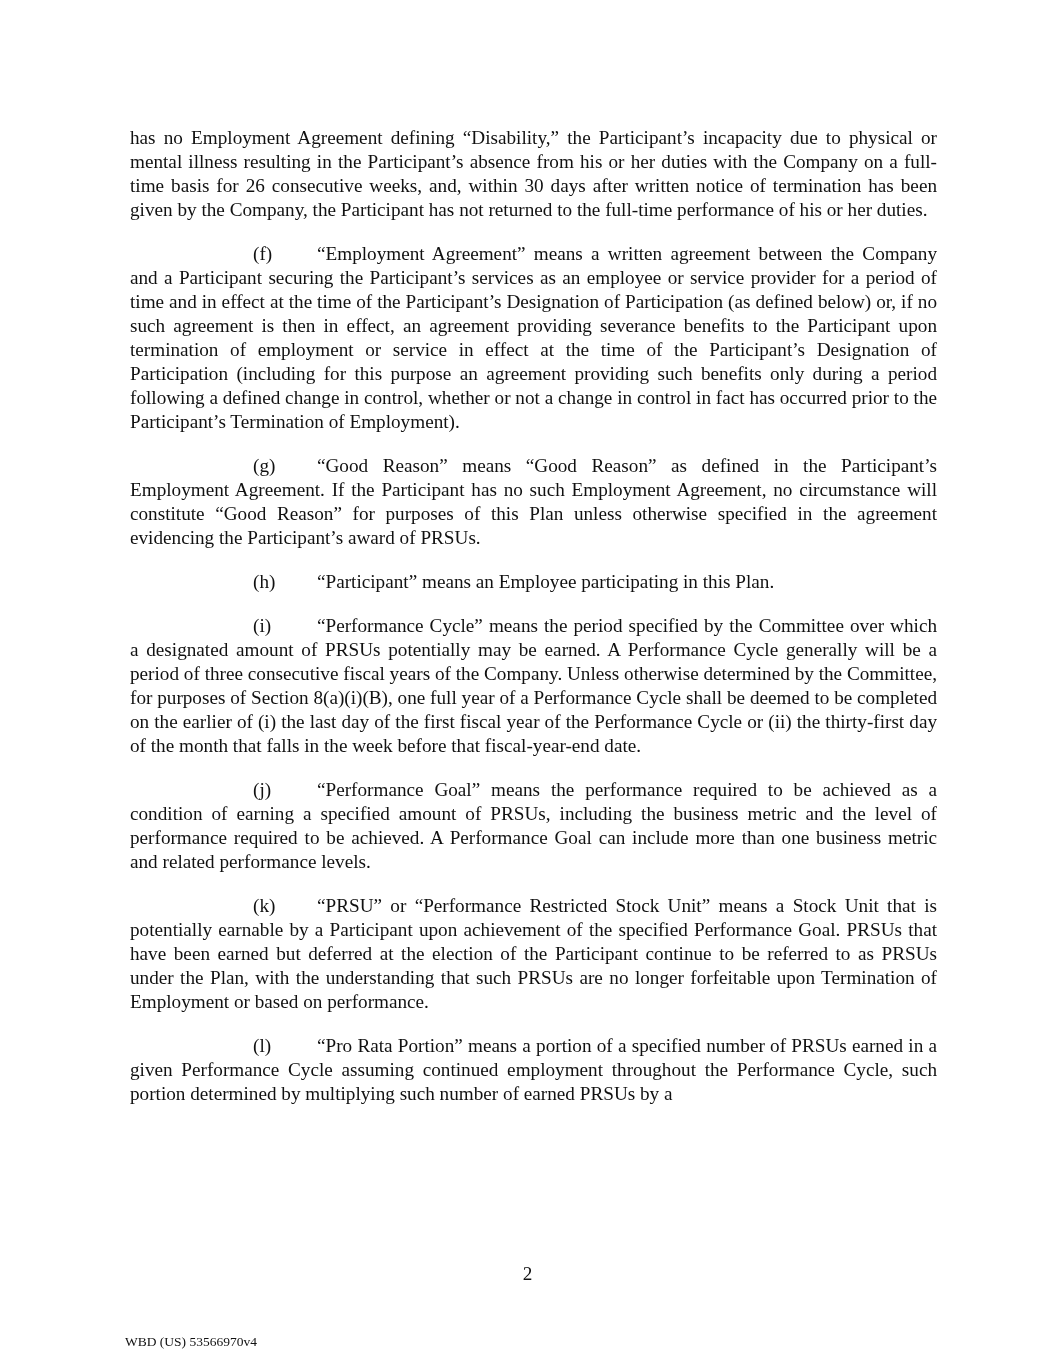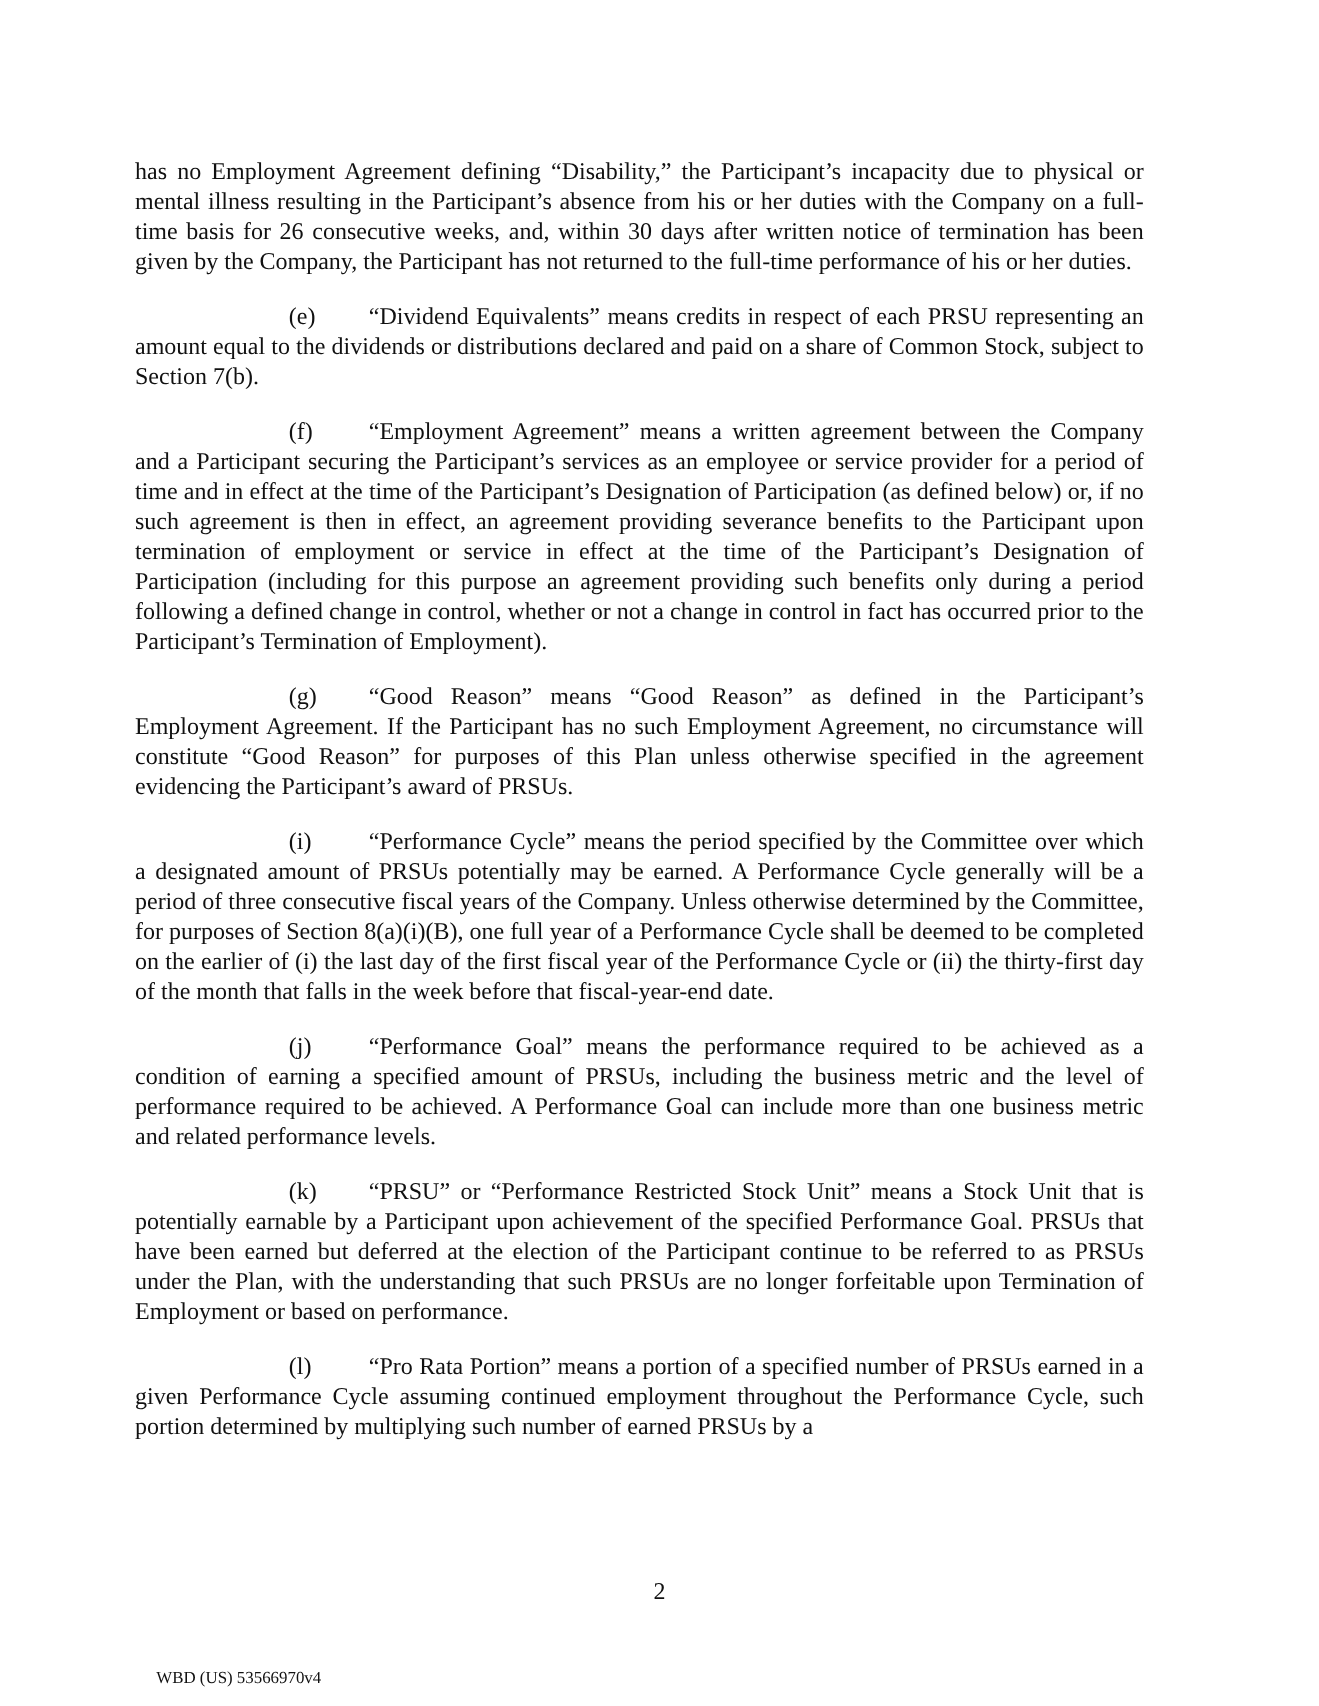--- a/index.html
+++ b/index.html
@@ -1,20 +1,20 @@
 <!DOCTYPE html>
 <html><head>
   <meta charset="utf-8">
   <style>
     html, body { margin: 0; padding: 0; background: #ffffff; }
     body {
       width: 1055px; height: 1365px; position: relative; overflow: hidden;
       font-family: "Liberation Serif", serif; color: #111;
     }
-    .page { position: absolute; left: 108px; top: 126px; width: 807px; }
+    .page { position: absolute; left: 130px; top: 126px; width: 807px; }
     .para {
       font-size: 19.2px; line-height: 24px; text-align: justify;
       margin: 0 0 20px 0; text-align-last: left;
     }
     .para.def { text-indent: 123px; }
     .label { display: inline-block; width: 64px; text-indent: 0; }
     .pagenum {
       position: absolute; top: 1263px; left: 0; width: 1055px;
       text-align: center; font-size: 19.2px;
     }
@@ -22,26 +22,26 @@
       position: absolute; top: 1334px; left: 125px;
       font-size: 13.5px;
     }
   </style>
 </head>
 <body>
 
 <div class="page">
   <p class="para">has no Employment Agreement defining “Disability,” the Participant’s incapacity due to physical or mental illness resulting in the Participant’s absence from his or her duties with the Company on a full-time basis for 26 consecutive weeks, and, within 30 days after written notice of termination has been given by the Company, the Participant has not returned to the full-time performance of his or her duties.</p>
 
-  <p class="para def"><span class="label">(e)</span><span>“Dividend Equivalents” means credits in respect of each PRSU representing an amount equal to the dividends or distributions declared and paid on a share of Common Stock, subject to Section 7(b).</span></p>
 
   <p class="para def"><span class="label">(f)</span><span>“Employment Agreement” means a written agreement between the Company and a Participant securing the Participant’s services as an employee or service provider for a period of time and in effect at the time of the Participant’s Designation of Participation (as defined below) or, if no such agreement is then in effect, an agreement providing severance benefits to the Participant upon termination of employment or service in effect at the time of the Participant’s Designation of Participation (including for this purpose an agreement providing such benefits only during a period following a defined change in control, whether or not a change in control in fact has occurred prior to the Participant’s Termination of Employment).</span></p>
 
   <p class="para def"><span class="label">(g)</span><span>“Good Reason” means “Good Reason” as defined in the Participant’s Employment Agreement. If the Participant has no such Employment Agreement, no circumstance will constitute “Good Reason” for purposes of this Plan unless otherwise specified in the agreement evidencing the Participant’s award of PRSUs.</span></p>
 
+  <p class="para def"><span class="label">(h)</span><span>“Participant” means an Employee participating in this Plan.</span></p>
 
   <p class="para def"><span class="label">(i)</span><span>“Performance Cycle” means the period specified by the Committee over which a designated amount of PRSUs potentially may be earned. A Performance Cycle generally will be a period of three consecutive fiscal years of the Company. Unless otherwise determined by the Committee, for purposes of Section 8(a)(i)(B), one full year of a Performance Cycle shall be deemed to be completed on the earlier of (i) the last day of the first fiscal year of the Performance Cycle or (ii) the thirty-first day of the month that falls in the week before that fiscal-year-end date.</span></p>
 
   <p class="para def"><span class="label">(j)</span><span>“Performance Goal” means the performance required to be achieved as a condition of earning a specified amount of PRSUs, including the business metric and the level of performance required to be achieved. A Performance Goal can include more than one business metric and related performance levels.</span></p>
 
   <p class="para def"><span class="label">(k)</span><span>“PRSU” or “Performance Restricted Stock Unit” means a Stock Unit that is potentially earnable by a Participant upon achievement of the specified Performance Goal. PRSUs that have been earned but deferred at the election of the Participant continue to be referred to as PRSUs under the Plan, with the understanding that such PRSUs are no longer forfeitable upon Termination of Employment or based on performance.</span></p>
 
   <p class="para def"><span class="label">(l)</span><span>“Pro Rata Portion” means a portion of a specified number of PRSUs earned in a given Performance Cycle assuming continued employment throughout the Performance Cycle, such portion determined by multiplying such number of earned PRSUs by a</span></p>
 </div>
 

